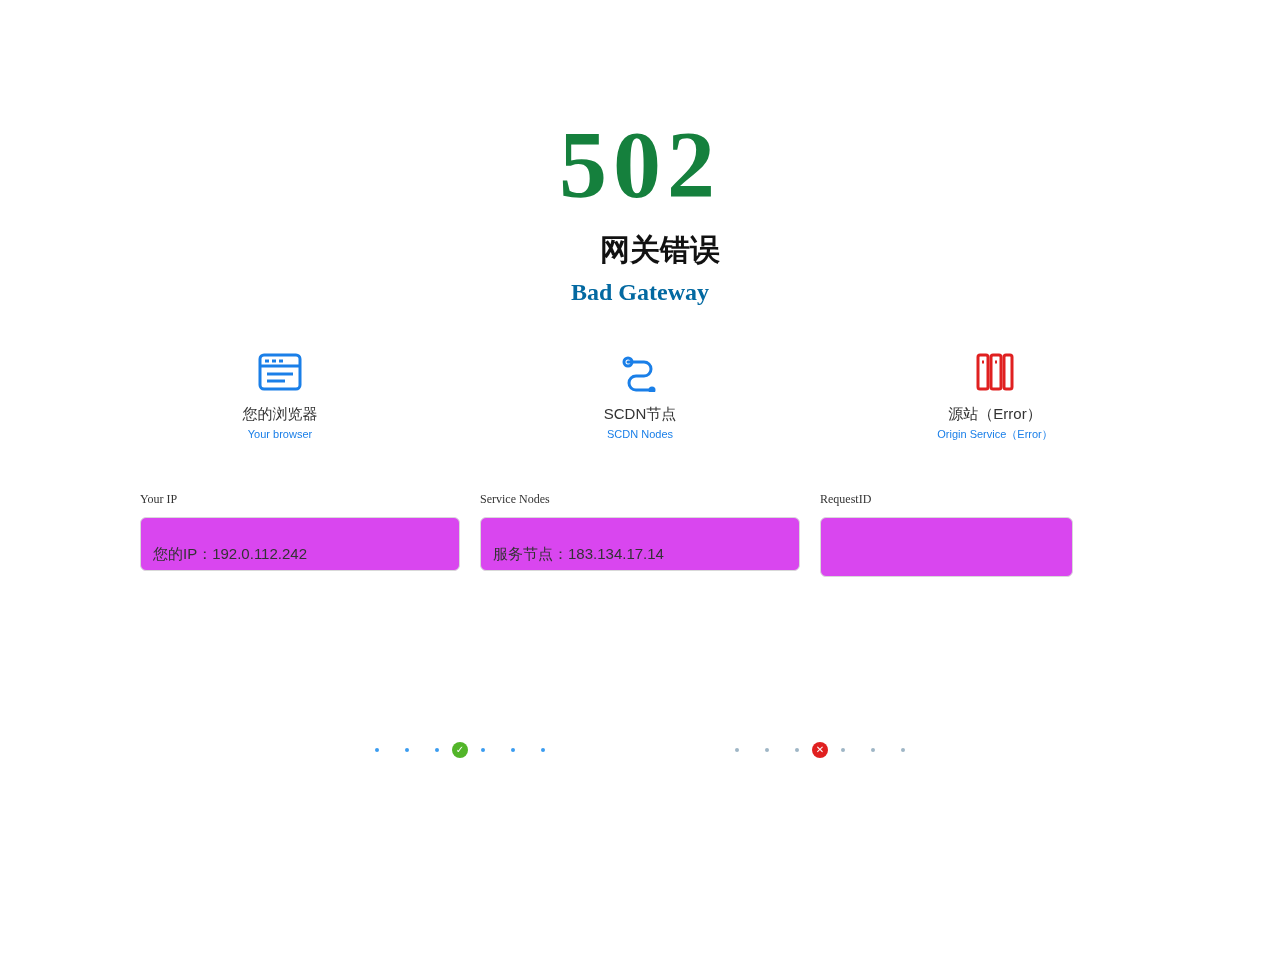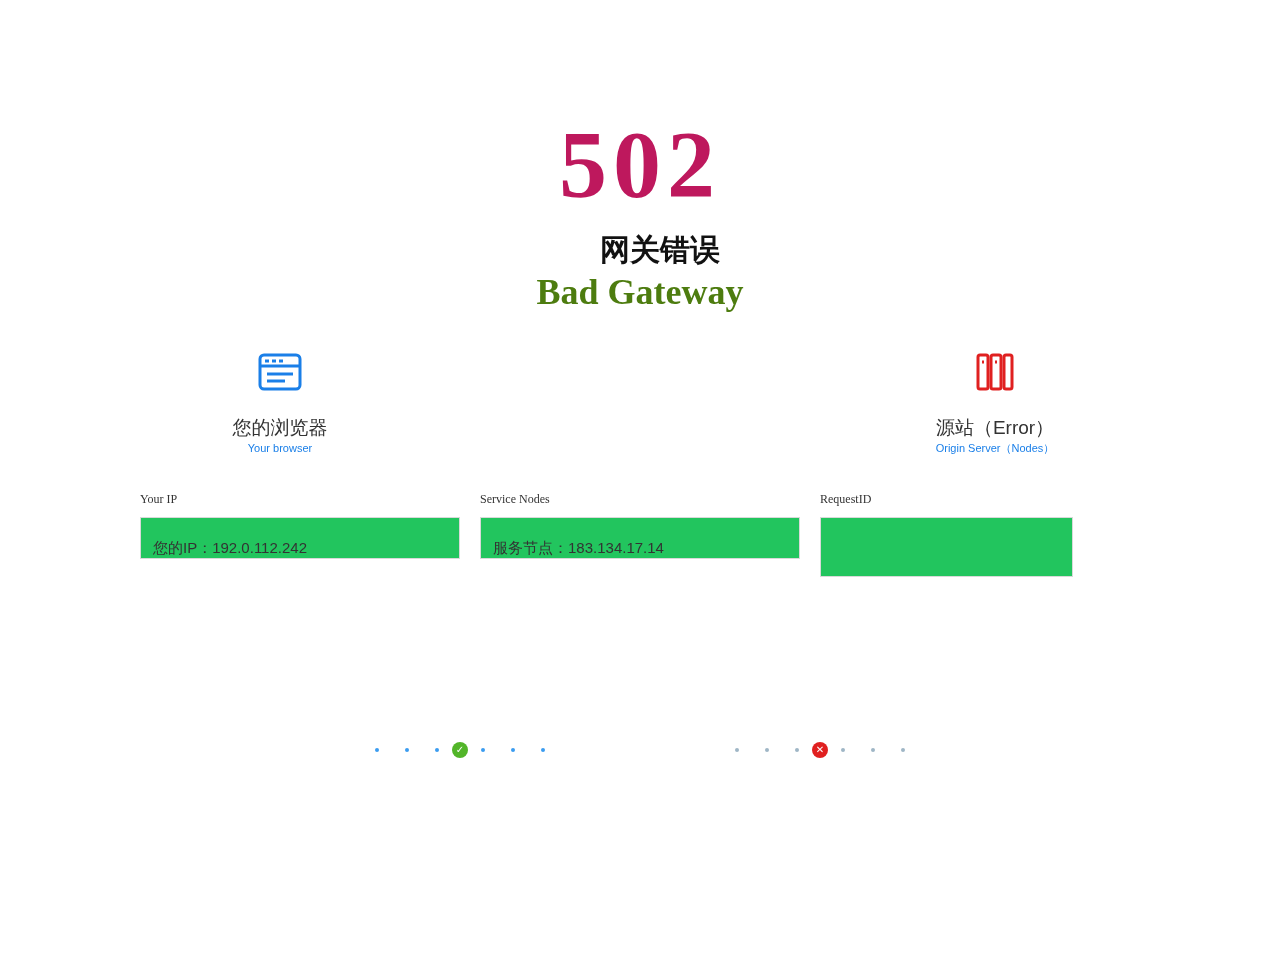--- a/index.html
+++ b/index.html
@@ -23,21 +23,21 @@
   .error-code {
     position: absolute;
     top: 110px;
     left: 0;
     width: 1280px;
     text-align: center;
     font-family: "Liberation Serif", serif;
     font-size: 96px;
     font-weight: bold;
     letter-spacing: 6px;
-    color: #be185d;
+    color: #15803d;
     line-height: 110px;
   }
 
   .error-title-cn {
     position: absolute;
     top: 228px;
     left: 0;
     width: 1280px;
     text-align: center;
     font-size: 30px;
@@ -47,23 +47,23 @@
     padding-left: 20px;
   }
 
   .error-title-en {
     position: absolute;
     top: 272px;
     left: 0;
     width: 1280px;
     text-align: center;
     font-family: "Liberation Serif", serif;
-    font-size: 36px;
+    font-size: 24px;
     font-weight: bold;
-    color: #4d7c0f;
+    color: #0369a1;
     line-height: 40px;
   }
 
   
   .flow {
     position: absolute;
     top: 348px;
     left: 0;
     width: 1280px;
     height: 110px;
@@ -79,22 +79,22 @@
   .node-origin  { left: 875px; }
 
   .node .glyph {
     height: 48px;
     display: flex;
     align-items: center;
     justify-content: center;
   }
 
   .node .label-cn {
-    margin-top: 22px;
-    font-size: 19px;
+    margin-top: 8px;
+    font-size: 15px;
     color: #333333;
     line-height: 20px;
   }
   .node .label-en {
     font-size: 11px;
     color: #1a7fe8;
     line-height: 20px;
   }
 
   
@@ -152,23 +152,23 @@
   .card .card-title {
     font-family: "Liberation Serif", serif;
     font-size: 12px;
     color: #333333;
     line-height: 22px;
     margin-bottom: 7px;
   }
 
   .card .card-box {
     border: 1px solid #d9d9d9;
-    border-radius: 0;
-    background: #22c55e;
-    padding: 20px 12px;
+    border-radius: 6px;
+    background: #d946ef;
+    padding: 26px 12px;
     font-size: 15px;
     color: #333333;
     line-height: 20px;
     min-height: 20px;
     box-sizing: border-box;
   }
   .card-ip .card-box,
   .card-nodes .card-box { height: 40px; }
   .card-req .card-box { height: 60px; }
 
@@ -204,20 +204,31 @@
     <div class="connector conn-1">
       <span class="dot"></span>
       <span class="dot"></span>
       <span class="dot"></span>
       <span class="status-badge status-ok">✓</span>
       <span class="dot"></span>
       <span class="dot"></span>
       <span class="dot"></span>
     </div>
 
+    <div class="node node-scdn">
+      <div class="glyph">
+        <svg width="46" height="40" viewBox="0 0 46 40" aria-hidden="true">
+          <path d="M11 10 H27 a7 7 0 0 1 0 14 H19 a7 7 0 0 0 0 14 H35" fill="none" stroke="#1a7fe8" stroke-width="3" stroke-linecap="round"></path>
+          <circle cx="11" cy="10" r="4" fill="none" stroke="#1a7fe8" stroke-width="3"></circle>
+          <circle cx="35" cy="38" r="3.5" fill="#1a7fe8"></circle>
+        </svg>
+      </div>
+      <div class="label-cn">SCDN节点</div>
+      <div class="label-en">SCDN Nodes</div>
+    </div>
 
     <div class="connector conn-2">
       <span class="dot grey"></span>
       <span class="dot grey"></span>
       <span class="dot grey"></span>
       <span class="status-badge status-err">✕</span>
       <span class="dot grey"></span>
       <span class="dot grey"></span>
       <span class="dot grey"></span>
     </div>
@@ -226,21 +237,21 @@
       <div class="glyph">
         <svg width="46" height="40" viewBox="0 0 46 40" aria-hidden="true">
           <rect x="6" y="3" width="10" height="34" rx="2" ry="2" fill="none" stroke="#e02020" stroke-width="3"></rect>
           <rect x="19" y="3" width="10" height="34" rx="2" ry="2" fill="none" stroke="#e02020" stroke-width="3"></rect>
           <rect x="32" y="3" width="8" height="34" rx="2" ry="2" fill="none" stroke="#e02020" stroke-width="3"></rect>
           <line x1="10" y1="10" x2="12" y2="10" stroke="#e02020" stroke-width="3"></line>
           <line x1="23" y1="10" x2="25" y2="10" stroke="#e02020" stroke-width="3"></line>
         </svg>
       </div>
       <div class="label-cn">源站（Error）</div>
-      <div class="label-en">Origin Server（Nodes）</div>
+      <div class="label-en">Origin Service（Error）</div>
     </div>
 
   </div>
 
   <div class="cards">
 
     <div class="card card-ip">
       <div class="card-title">Your IP</div>
       <div class="card-box">您的IP：192.0.112.242</div>
     </div>

